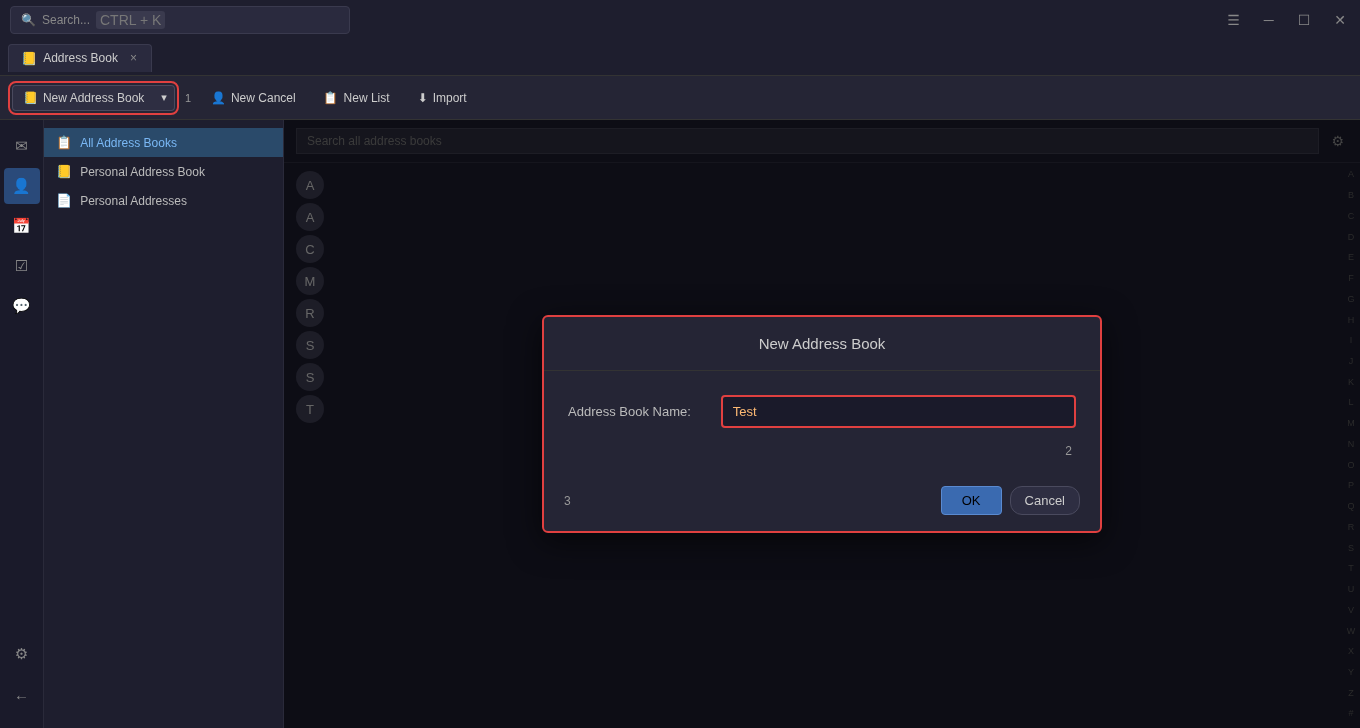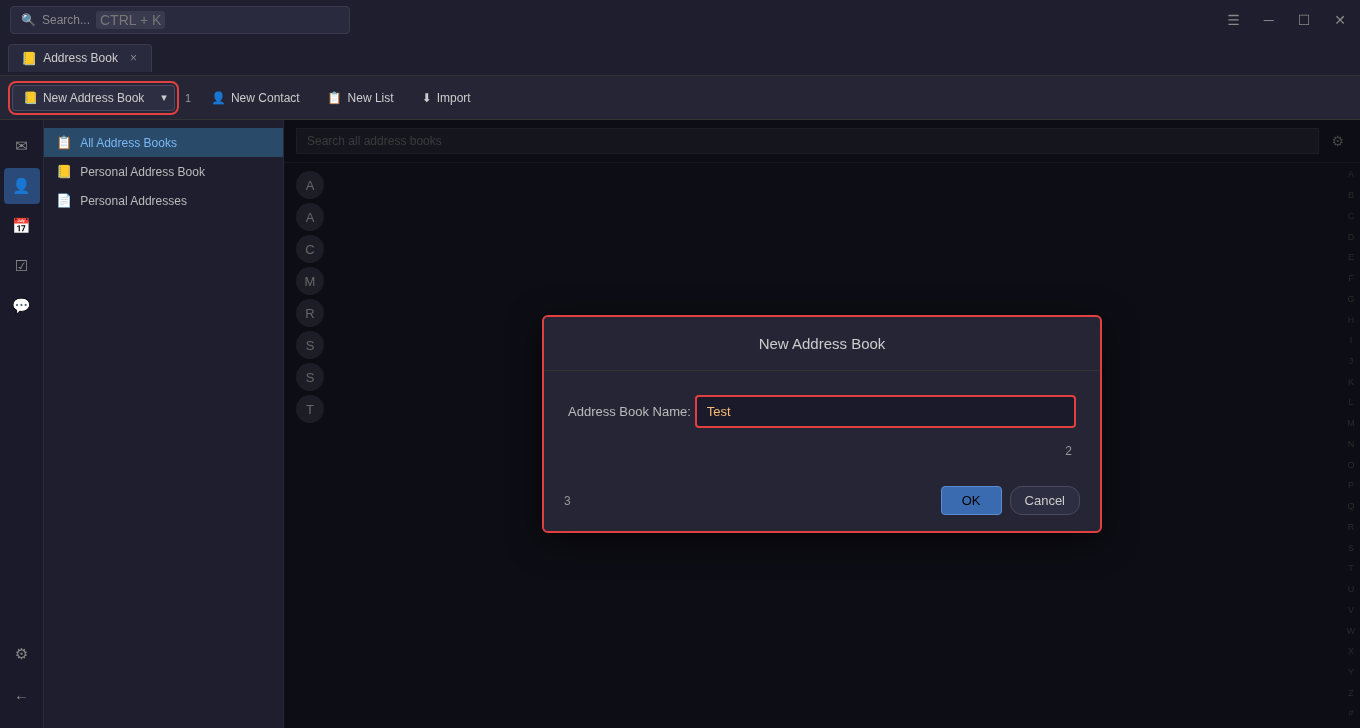--- a/index.html
+++ b/index.html
@@ -325,21 +325,21 @@
       font-size: 15px;
       color: #ccc;
       border-bottom: 1px solid #333;
     }
     .modal-body {
       padding: 24px 24px 16px;
     }
     .modal-row {
       display: flex;
       align-items: center;
-      gap: 4px;
+      gap: 30px;
       margin-bottom: 16px;
     }
     .modal-label {
       font-size: 13px;
       color: #bbb;
       white-space: nowrap;
     }
     .modal-input {
       flex: 1;
       background: #1a1a2a;
@@ -429,21 +429,21 @@
   <div class="new-addr-btn-wrap">
     <button class="toolbar-btn" style="outline:none; border-radius:4px 0 0 4px; border-right:none;">
       <span>📒</span>
       <span>New Address Book</span>
     </button>
     <button class="toolbar-dropdown">▾</button>
   </div>
   <span class="step-badge">1</span>
   <button class="toolbar-btn-plain">
     <span>👤</span>
-    <span>New Contact</span>
+    <span>New Cancel</span>
   </button>
   <button class="toolbar-btn-plain">
     <span>📋</span>
     <span>New List</span>
   </button>
   <button class="toolbar-btn-plain">
     <span>⬇</span>
     <span>Import</span>
   </button>
 </div>

